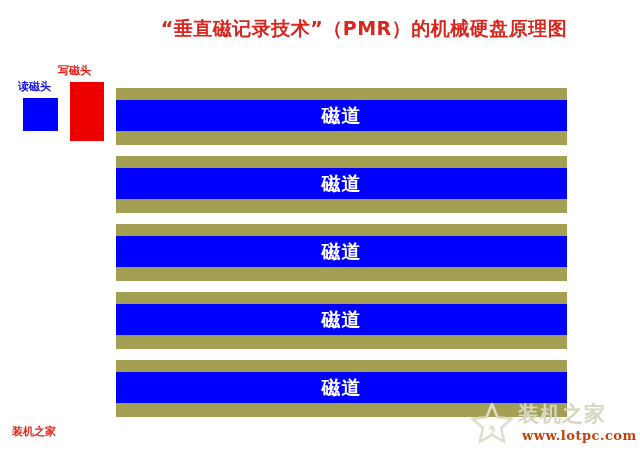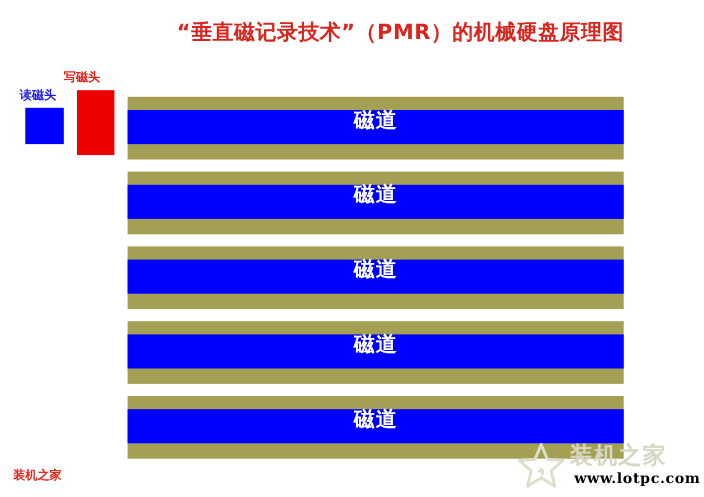--- a/index.html
+++ b/index.html
@@ -89,20 +89,21 @@
     margin-bottom: 0;
   }
   .track-stripe {
     position: absolute;
     left: 0;
     top: 12px;
     width: 100%;
     height: 31px;
     background: #0000ff;
     display: flex;
+    align-items: center;
     justify-content: center;
   }
   .track-stripe-label {
     color: #ffffff;
     font-size: 19px;
     font-weight: bold;
     letter-spacing: 1px;
     line-height: 1;
     font-family: "DejaVu Sans", "Liberation Sans", sans-serif;
   }
@@ -145,21 +146,21 @@
     letter-spacing: 1px;
     white-space: nowrap;
     font-family: "DejaVu Sans", "Liberation Sans", sans-serif;
   }
   #watermark-url {
     position: absolute;
     left: 56px;
     top: 30px;
     font-size: 13px;
     font-weight: bold;
-    color: #000000;
+    color: #c2410c;
     letter-spacing: 0.5px;
     white-space: nowrap;
     font-family: "DejaVu Serif", "Liberation Serif", serif;
   }
 </style>
 </head>
 <body>
 
 <div id="canvas">
 

